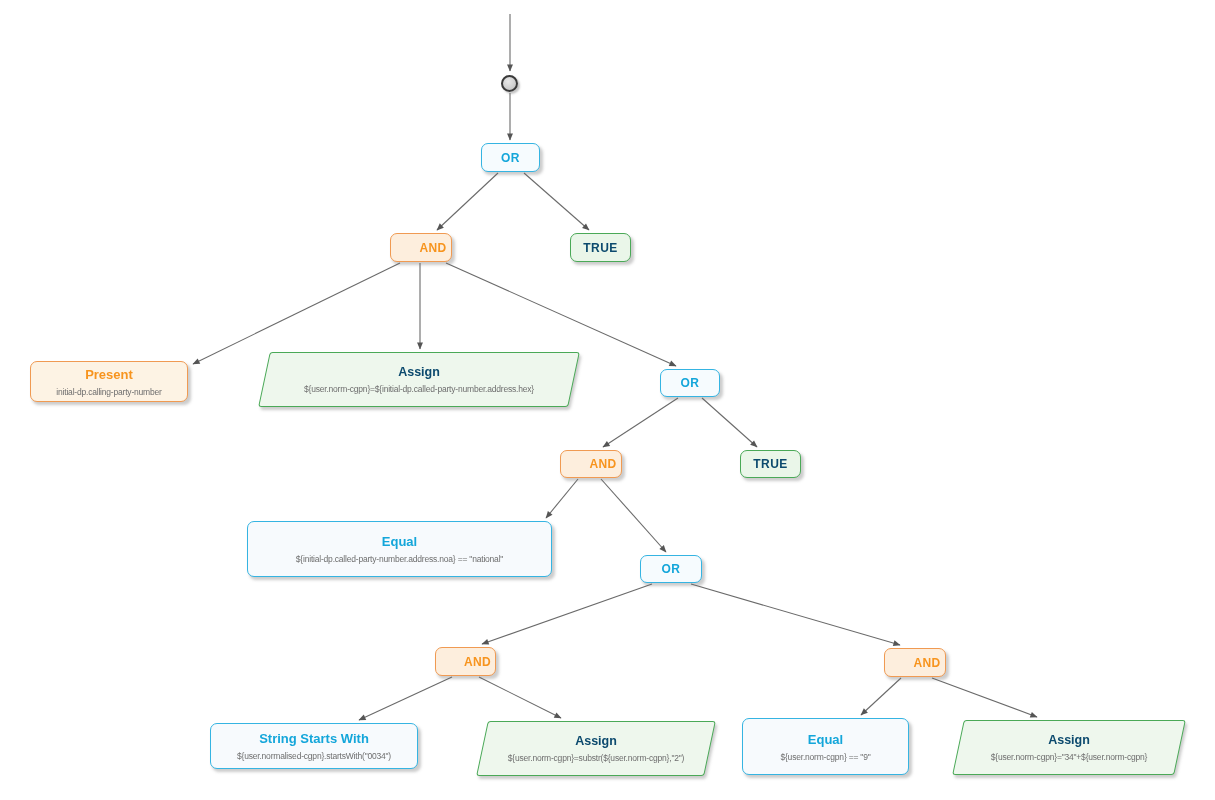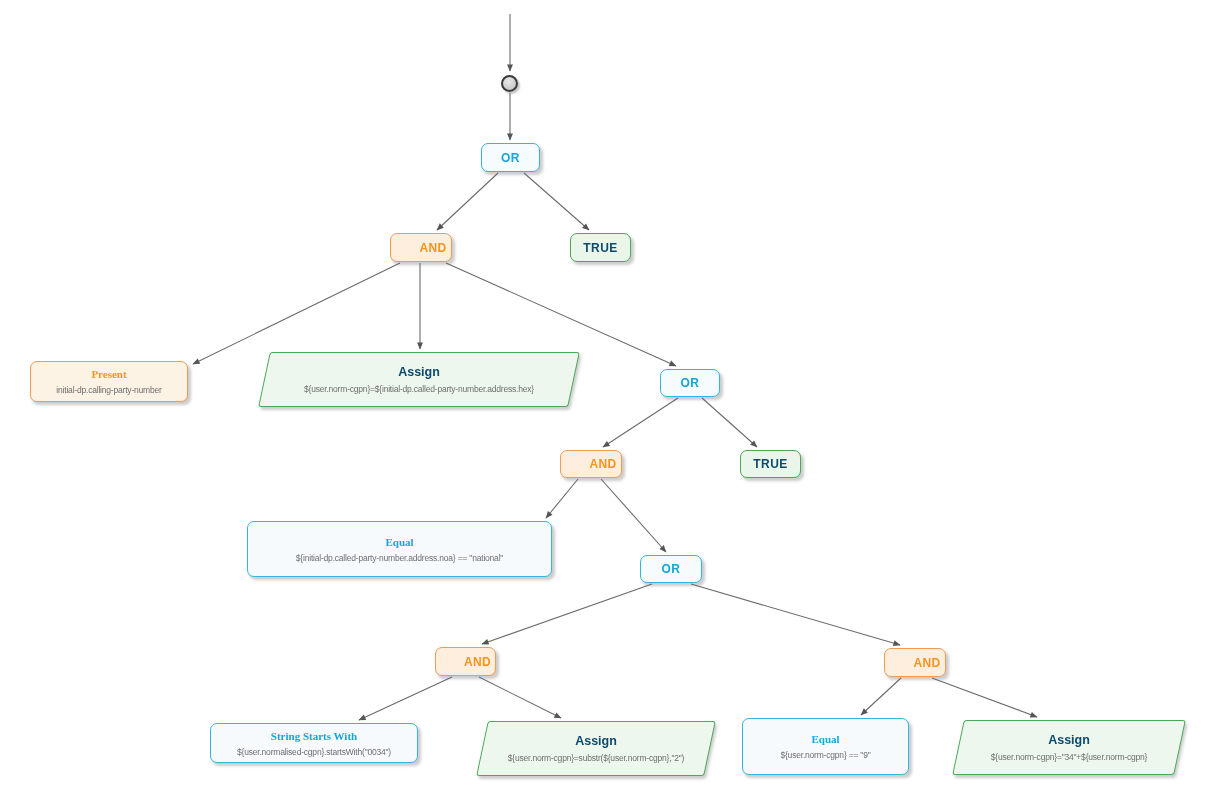--- a/index.html
+++ b/index.html
@@ -19,21 +19,21 @@
   .b-cyan{border:1.6px solid #35b4e2;background:#f6fbfe;}
   .b-orange{border:1.6px solid #f09a52;background:#fdeedd;padding-left:24px;}
   .b-green{border:1.6px solid #4aa957;background:#eaf6e9;}
   .t-cyan{color:#14a6da;}
   .t-orange{color:#f7941e;}
   .t-green{color:#0c4a6e;}
   .cond{
     display:flex;flex-direction:column;justify-content:center;
     text-align:center;gap:5px;padding:2px 4px;
   }
-  .cond .title{font-weight:bold;font-size:11px;font-family:Liberation Serif, serif;}
+  .cond .title{font-weight:bold;font-size:13px;}
   .expr{
     font-family:Liberation Sans, sans-serif;font-size:8.5px;color:#6e6e6e;
     white-space:nowrap;letter-spacing:-0.2px;
   }
   .para{
     position:absolute;box-sizing:border-box;border-radius:3px;
     transform:skewX(-12deg);
     border:1.6px solid #4aa957;background:#eef7ed;
     box-shadow:2.5px 3px 3px rgba(110,110,110,0.35);
   }
@@ -131,21 +131,21 @@
   </div>
 
   <div class="node op b-orange t-orange" style="left:435px;top:647px;width:61px;height:29px;">
     <span>AND</span>
   </div>
 
   <div class="node op b-orange t-orange" style="left:884px;top:648px;width:62px;height:29px;">
     <span>AND</span>
   </div>
 
-  <div class="node cond b-cyan bg-cond" style="left:210px;top:723px;width:208px;height:40px;">
+  <div class="node cond b-cyan bg-cond" style="left:210px;top:723px;width:208px;height:46px;">
     <div class="title t-cyan">String Starts With</div>
     <div class="expr">${user.normalised-cgpn}.startsWith("0034")</div>
   </div>
 
   <div class="para" style="left:482px;top:721px;width:228px;height:55px;">
     <div class="para-inner">
       <div class="title t-green" style="font-weight:bold;font-size:12.5px;">Assign</div>
       <div class="expr">${user.norm-cgpn}=substr(${user.norm-cgpn},"2")</div>
     </div>
   </div>

